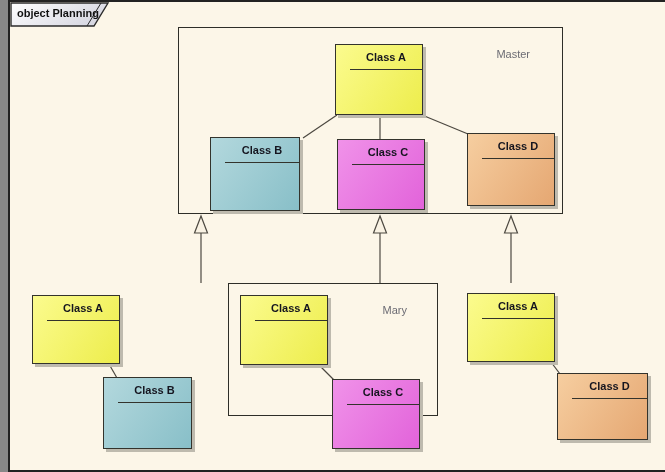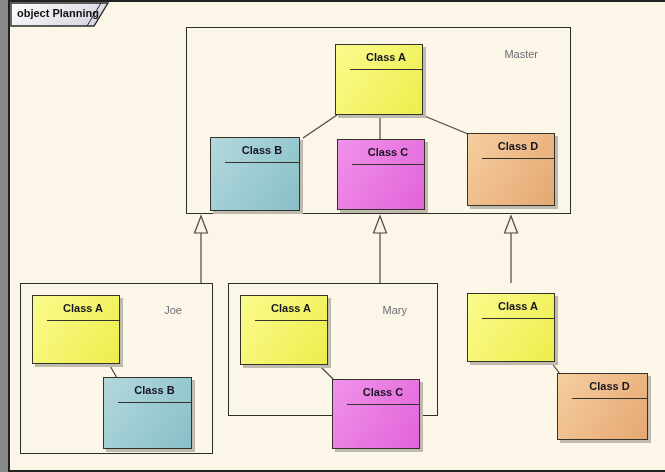--- a/index.html
+++ b/index.html
@@ -59,25 +59,22 @@
       <linearGradient id="tabgrad" x1="0" y1="0" x2="1" y2="0.4">
         <stop offset="0" stop-color="#FFFFFF"></stop>
         <stop offset="1" stop-color="#D8D8E2"></stop>
       </linearGradient>
     </defs>
     <polygon points="1,1 98,1 84,24 1,24" fill="url(#tabgrad)" stroke="#2B2B2B" stroke-width="1.4"></polygon>
     <line x1="91" y1="1" x2="77" y2="24" stroke="#2B2B2B" stroke-width="1"></line>
   </svg>
   <div class="tab-label">object Planning</div>
 
-  <div class="frame" style="left:176px;top:25px;width:385px;height:187px;">
+  <div class="frame" style="left:168px;top:25px;width:385px;height:187px;">
     <span class="frame-label" style="right:32px;">Master</span>
-  </div>
-  <div class="frame" style="left:10px;top:281px;width:193px;height:171px;">
-    <span class="frame-label">Joe</span>
   </div>
   <div class="frame" style="left:218px;top:281px;width:210px;height:133px;">
     <span class="frame-label">Mary</span>
   </div>
 
   <svg class="wires" width="665" height="472">
 
     <line class="wire" x1="327" y1="113" x2="293" y2="136"></line>
     <line class="wire" x1="370" y1="113" x2="370" y2="137"></line>
     <line class="wire" x1="412" y1="113" x2="458" y2="132"></line>

